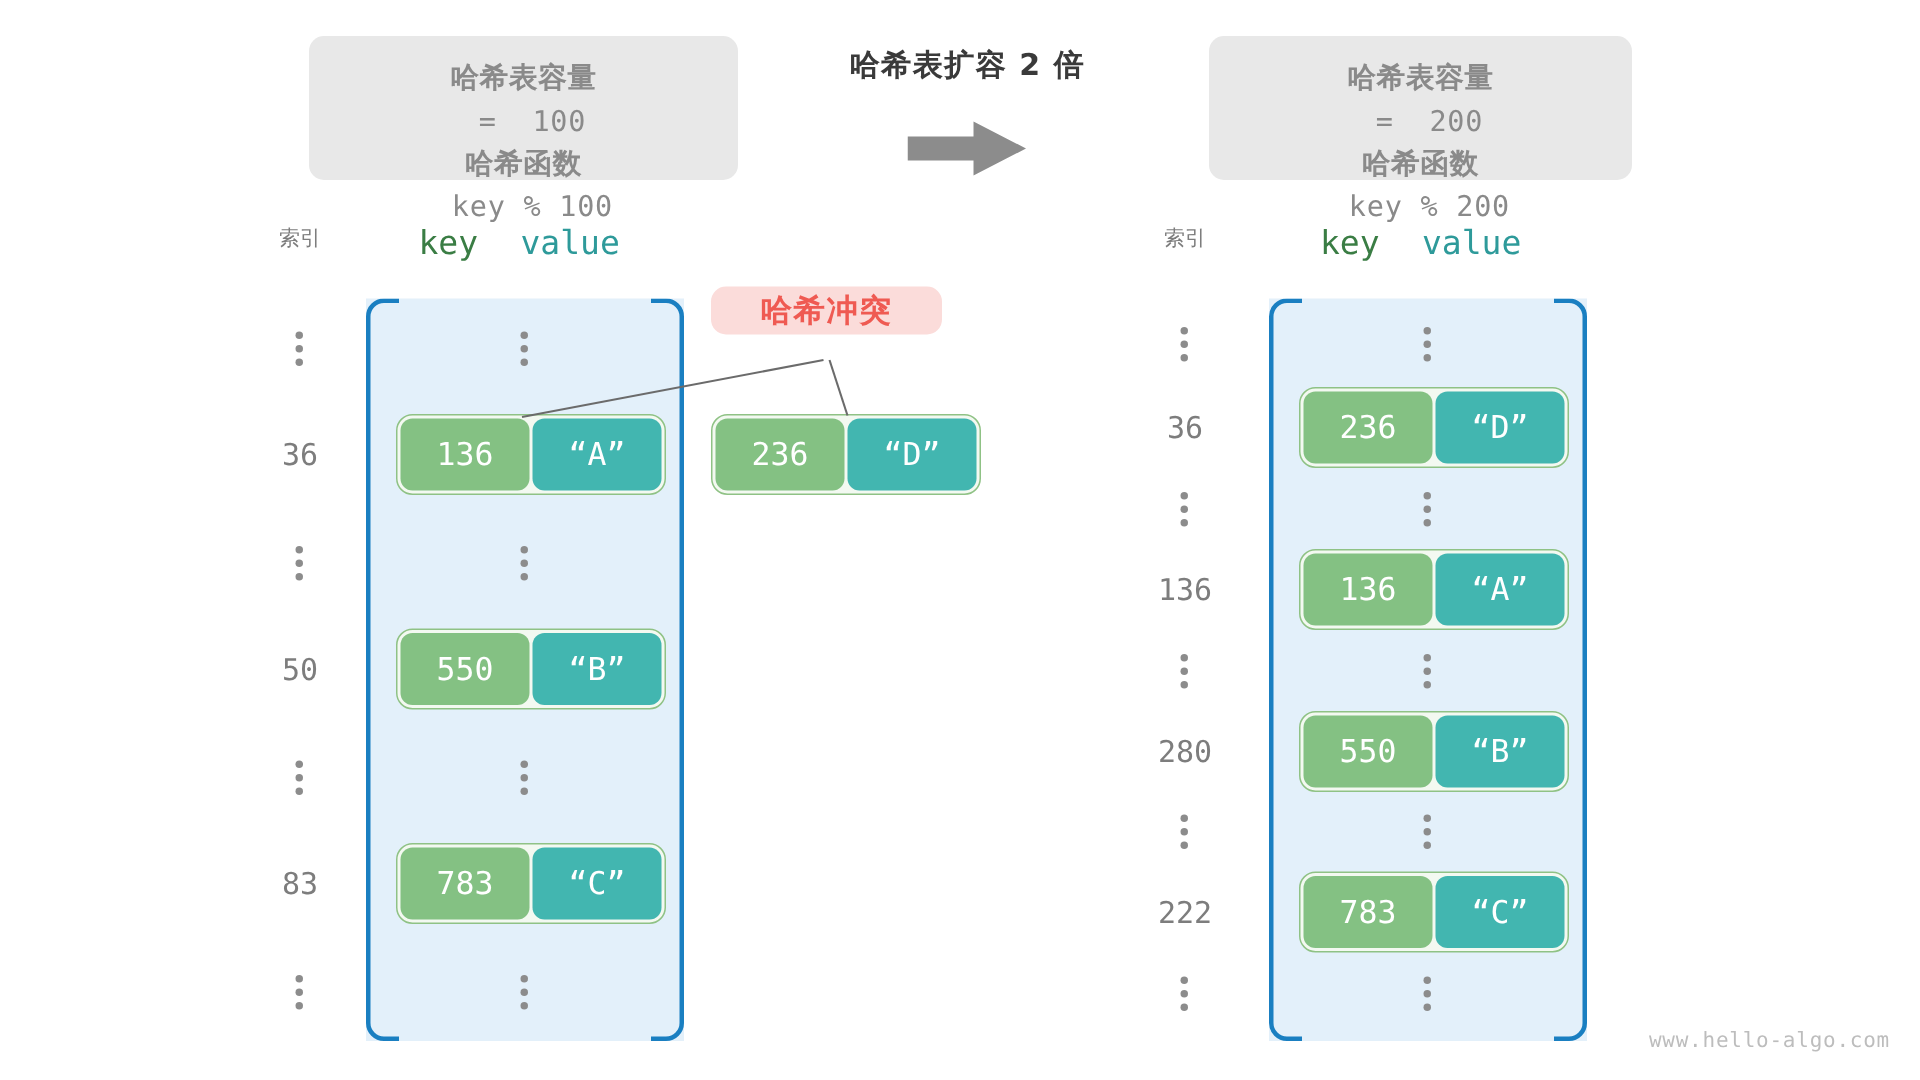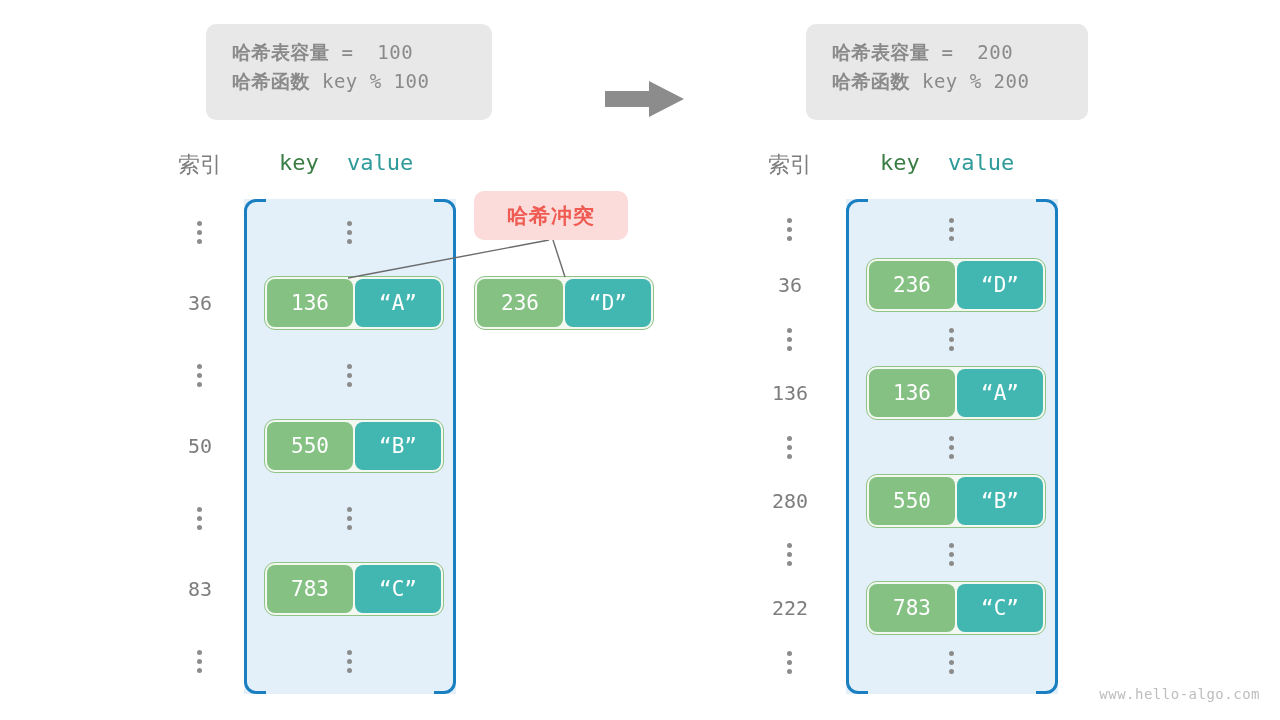--- a/index.html
+++ b/index.html
@@ -27,20 +27,21 @@
     background: #e8e8e8;
     border-radius: 10px;
     padding: 14px 26px 16px 26px;
     box-sizing: border-box;
   }
   .info-line {
     display: flex;
     align-items: center;
     white-space: pre;
     line-height: 1.5;
+    flex-direction: column;
   }
   .info-label {
     font-family: "DejaVu Sans", "Liberation Sans", sans-serif;
     font-weight: bold;
     font-size: 19px;
     color: #8a8a8a;
     letter-spacing: 0.5px;
   }
   .info-mono {
     font-family: "DejaVu Sans Mono", "Liberation Mono", monospace;
@@ -77,21 +78,21 @@
   
   .col-header {
     position: absolute;
     font-family: "DejaVu Sans Mono", "Liberation Mono", monospace;
     font-size: 22px;
     white-space: pre;
   }
   .hdr-index {
     font-family: "DejaVu Sans", "Liberation Sans", sans-serif;
     color: #7d7d7d;
-    font-size: 22px;
+    font-size: 14px;
   }
   .hdr-key   { color: #3a7d44; }
   .hdr-value { color: #2e9a9a; }
 
   
   .table-box {
     position: absolute;
     background: #e3f0fa;
   }
   .table-bracket {
@@ -163,21 +164,21 @@
     height: 48px;
     margin-left: 2px;
   }
 
   
   #collision-badge {
     position: absolute;
     left: 474px;
     top: 191px;
     width: 154px;
-    height: 49px;
+    height: 32px;
     background: #fbdcda;
     border-radius: 10px;
     display: flex;
     align-items: center;
     justify-content: center;
     font-family: "DejaVu Sans", "Liberation Sans", sans-serif;
     font-weight: bold;
     font-size: 21px;
     color: #ef5a52;
     letter-spacing: 1px;
@@ -210,20 +211,21 @@
     <div class="info-line">
       <span class="info-label">哈希表容量</span>
       <span class="info-mono"> =  100</span>
     </div>
     <div class="info-line">
       <span class="info-label">哈希函数</span>
       <span class="info-mono"> key % 100</span>
     </div>
   </div>
 
+  <div id="transform-title">哈希表扩容 2 倍</div>
   <svg id="arrow-icon" viewBox="0 0 80 38">
     <polygon points="0,11 44,11 44,1 79,19 44,37 44,27 0,27" fill="#8c8c8c"></polygon>
   </svg>
 
   <div class="info-box" id="info-right">
     <div class="info-line">
       <span class="info-label">哈希表容量</span>
       <span class="info-mono"> =  200</span>
     </div>
     <div class="info-line">

